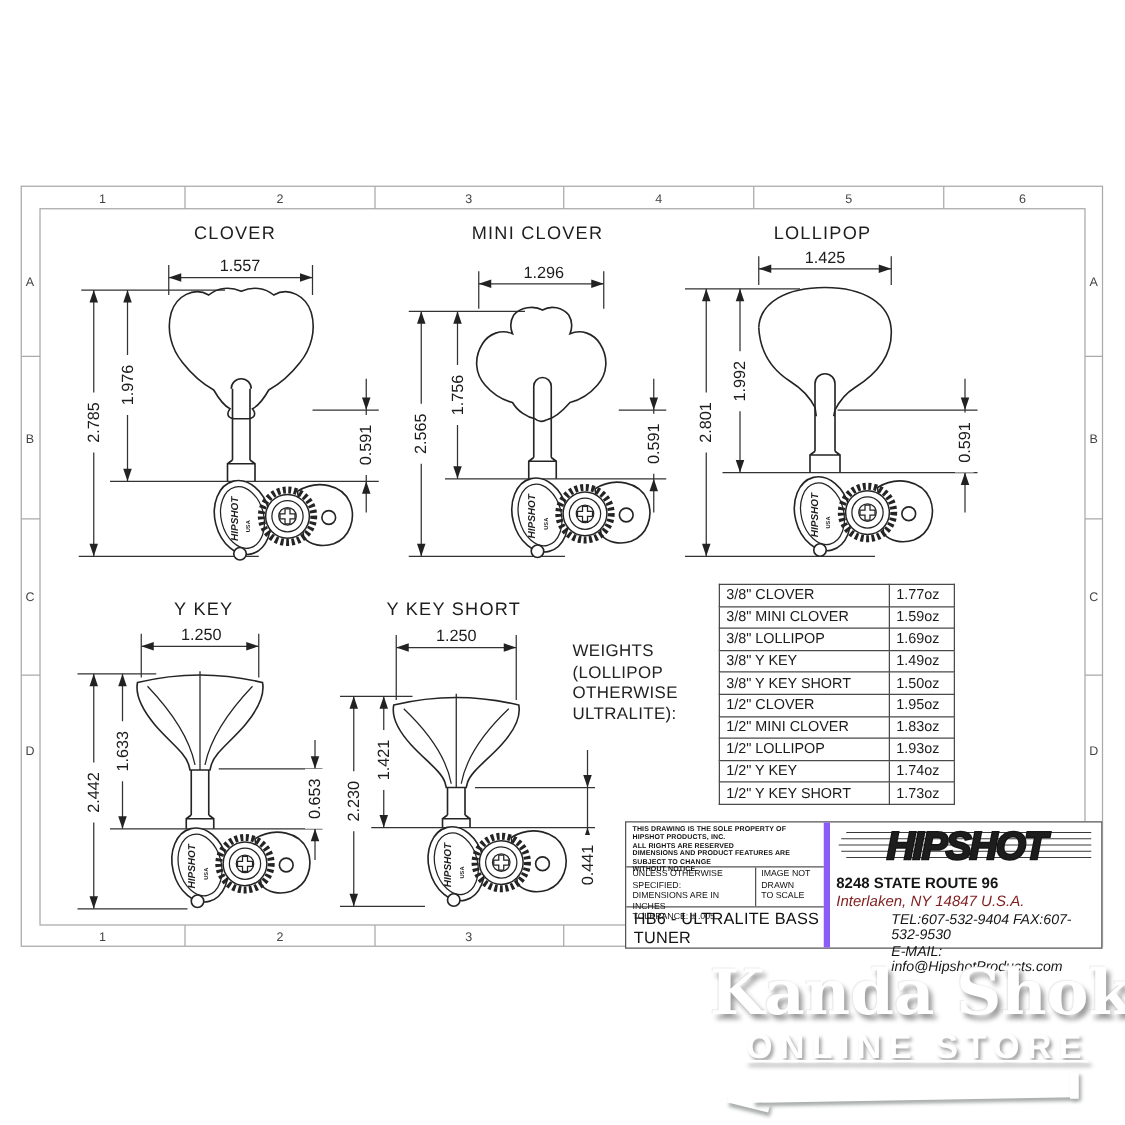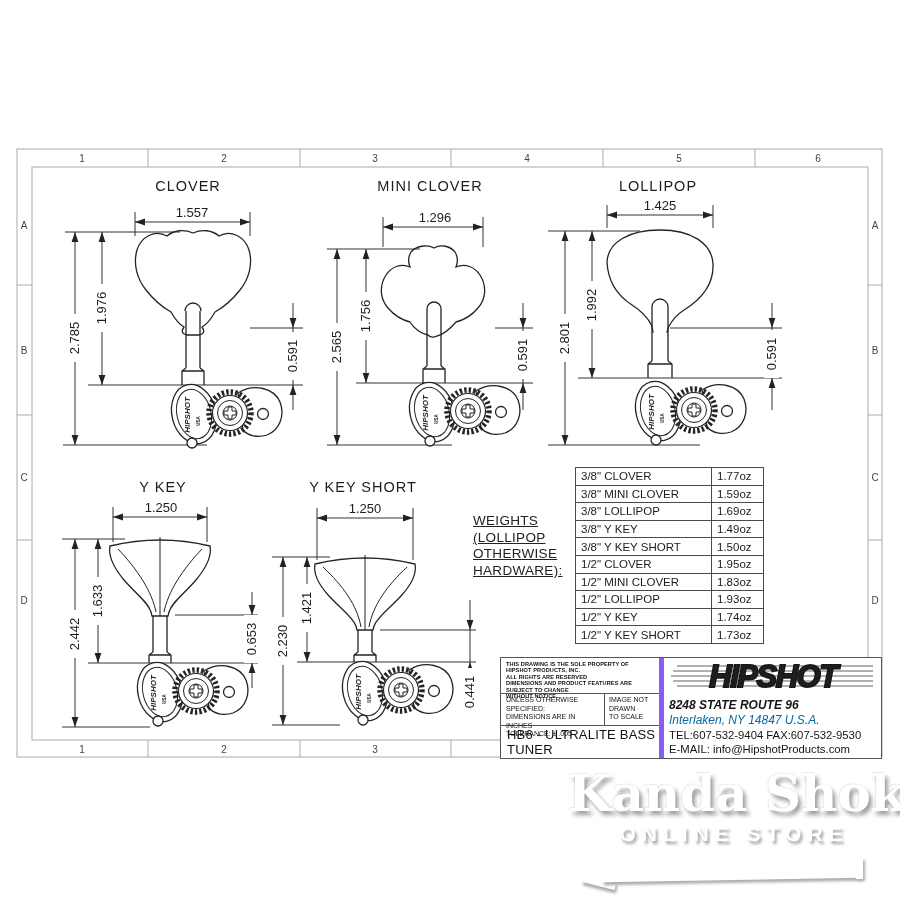--- a/index.html
+++ b/index.html
@@ -4,49 +4,49 @@
 <style>
   html,body{margin:0;padding:0;background:#fff;}
   .stage{position:relative;width:900px;height:900px;background:#ffffff;overflow:hidden;
          font-family:"Liberation Sans",sans-serif;}
   svg text{font-family:"Liberation Sans",sans-serif;fill:#1d1d1d;}
   .panel-title{font-size:14.5px;letter-spacing:1px;}
   .dim{font-size:13px;}
   .gridlab{font-size:10px;fill:#444;}
 
   
-  .weights-label{position:absolute;left:473px;top:513px;font-size:13.5px;line-height:16.5px;
-                 color:#222;letter-spacing:.3px;text-decoration:underline;}
+  .weights-label{position:absolute;left:458px;top:513px;font-size:13.5px;line-height:16.5px;
+                 color:#222;letter-spacing:.3px;}
   table.weights{position:absolute;left:575px;top:467px;border-collapse:collapse;}
   table.weights td{border:1px solid #4a4a4a;font-size:11.5px;color:#1c1c1c;
                    padding:1px 4px 1px 5px;height:14.6px;white-space:nowrap;}
   td.w-item{width:126px;}
   td.w-val{width:42px;}
 
   
   .tblock{position:absolute;left:500px;top:657px;width:380px;height:100px;background:#fff;
           border:1px solid #555;display:flex;}
   .tb-left{width:167px;border-right:5px solid #8b5cf6;display:flex;flex-direction:column;}
   .tb-copy{height:32px;border-bottom:1px solid #555;padding:3px 4px 0 5px;
            font-size:5.6px;line-height:6.4px;color:#111;font-weight:bold;letter-spacing:.1px;}
   .tb-specs{height:31px;border-bottom:1px solid #555;display:flex;}
   .tb-spec1{width:96px;border-right:1px solid #555;padding:2px 2px 0 5px;font-size:7px;line-height:8.6px;color:#111;}
   .tb-spec2{flex:1;padding:2px 2px 0 4px;font-size:7px;line-height:8.6px;color:#111;}
   .tb-part{flex:1;display:flex;align-items:center;padding-left:6px;font-size:13px;color:#111;letter-spacing:.2px;}
   .tb-right{flex:1;padding:1px 4px 0 5px;}
-  .tb-addr1{font-size:12px;font-style:italic;font-weight:bold;color:#151515;margin-top:1px;}
-  .tb-addr2{font-size:12px;font-style:italic;color:#0369a1;margin-top:1px;}
-  .tb-tel,.tb-mail{font-size:11.3px;color:#151515;margin-top:2px;}
+  .tb-addr1{font-size:12px;font-weight:bold;color:#151515;margin-top:1px;}
+  .tb-addr2{font-size:12px;font-style:italic;color:#7f1d1d;margin-top:1px;}
+  .tb-tel,.tb-mail{font-size:11.3px;font-style:italic;color:#151515;margin-top:2px;margin-left:44px;}
 
   
   .wm{position:absolute;left:568px;top:770px;width:328px;text-align:center;color:#fff;}
   .wm1{font-family:"DejaVu Serif",serif;font-weight:bold;font-size:50px;line-height:48px;
        text-shadow:3px 4px 4px #9d9d9d,-1px -1px 1px #ececec;white-space:nowrap;}
-  .wm2{font-size:21px;font-weight:800;letter-spacing:6px;margin-top:4px;padding-left:4px;
-       text-shadow:2px 3px 3px #a0a0a0;white-space:nowrap;}
+  .wm2{font-size:27px;font-weight:800;letter-spacing:6px;margin-top:4px;padding-left:4px;
+       text-shadow:2px 3px 3px #a0a0a0;white-space:nowrap;text-decoration:underline;}
   .wm-bar{position:absolute;left:34px;top:104px;width:258px;height:6px;background:#fff;
           box-shadow:2px 3px 3px #aaadad;transform:rotate(-1deg);}
   .wm-hook{position:absolute;left:288px;top:88px;width:7px;height:21px;background:#fff;
            box-shadow:2px 2px 3px #aaadad;}
   .wm-tail{position:absolute;left:14px;top:108px;width:34px;height:8px;background:#fff;
            box-shadow:2px 3px 3px #aaadad;transform:rotate(14deg);}
 </style>
 </head>
 <body>
 
@@ -306,21 +306,21 @@
     </g>
     <use href="#tuner-body" transform="translate(401,690)"></use>
   </g>
 </svg>
 
 
 <div class="weights-label">
   <div>WEIGHTS</div>
   <div>(LOLLIPOP</div>
   <div>OTHERWISE</div>
-  <div>HARDWARE):</div>
+  <div>ULTRALITE):</div>
 </div>
 <table class="weights">
   <tbody>
     <tr>
           <td class="w-item">3/8" CLOVER</td>
           <td class="w-val">1.77oz</td>
         </tr>
     <tr>
           <td class="w-item">3/8" MINI CLOVER</td>
           <td class="w-val">1.59oz</td>

